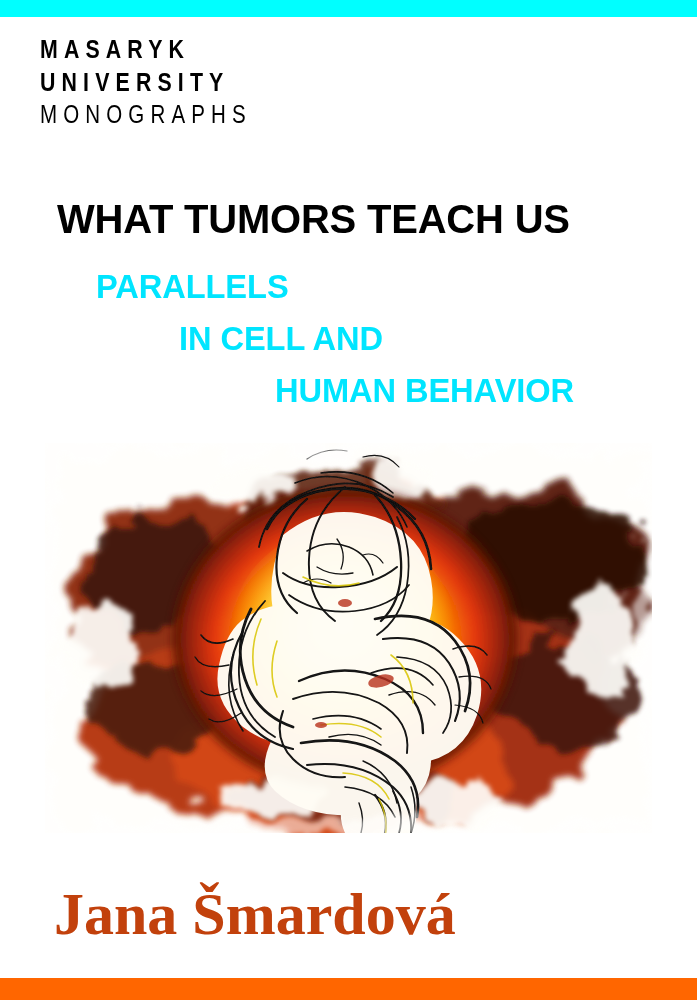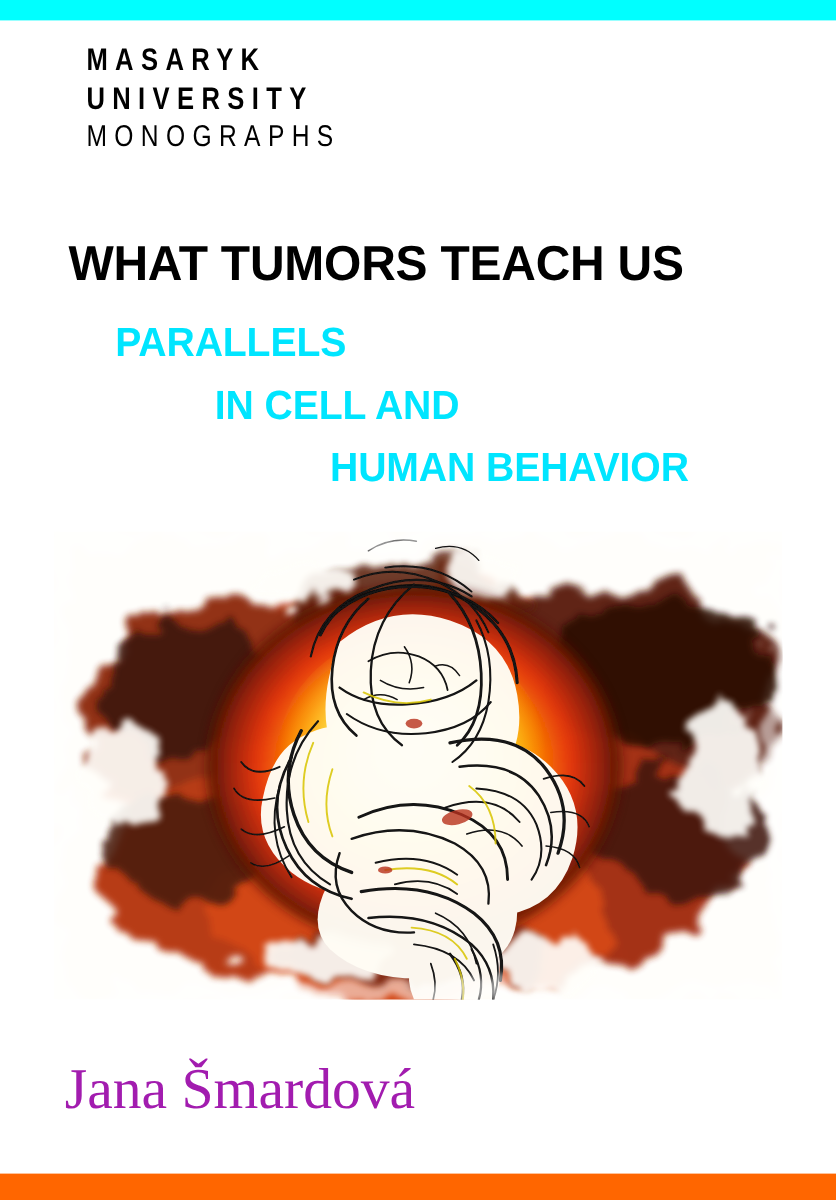--- a/index.html
+++ b/index.html
@@ -21,21 +21,21 @@
     position: absolute;
     left: 0; top: 0;
     width: 697px;
     height: 17px;
     background: #00ffff;
   }
 
   
   .publisher {
     position: absolute;
-    left: 72px;
+    left: 40px;
     top: 36px;
     line-height: 1.0;
   }
   .pub-line {
     display: block;
     color: #000000;
     font-family: "Liberation Sans Narrow", "Liberation Sans", sans-serif;
     white-space: nowrap;
   }
   .pub-1, .pub-2 {
@@ -100,23 +100,23 @@
     height: 390px;
   }
   .artwork svg { display: block; width: 100%; height: 100%; }
 
   
   .author {
     position: absolute;
     left: 54px;
     top: 884px;
     font-family: "Liberation Serif", "DejaVu Serif", serif;
-    font-size: 48px;
-    font-weight: 400;
-    color: #a21caf;
+    font-size: 60px;
+    font-weight: 700;
+    color: #c2410c;
     white-space: nowrap;
     line-height: 1.0;
   }
 
   
   .bottom-bar {
     position: absolute;
     left: 0;
     top: 978px;
     width: 697px;

